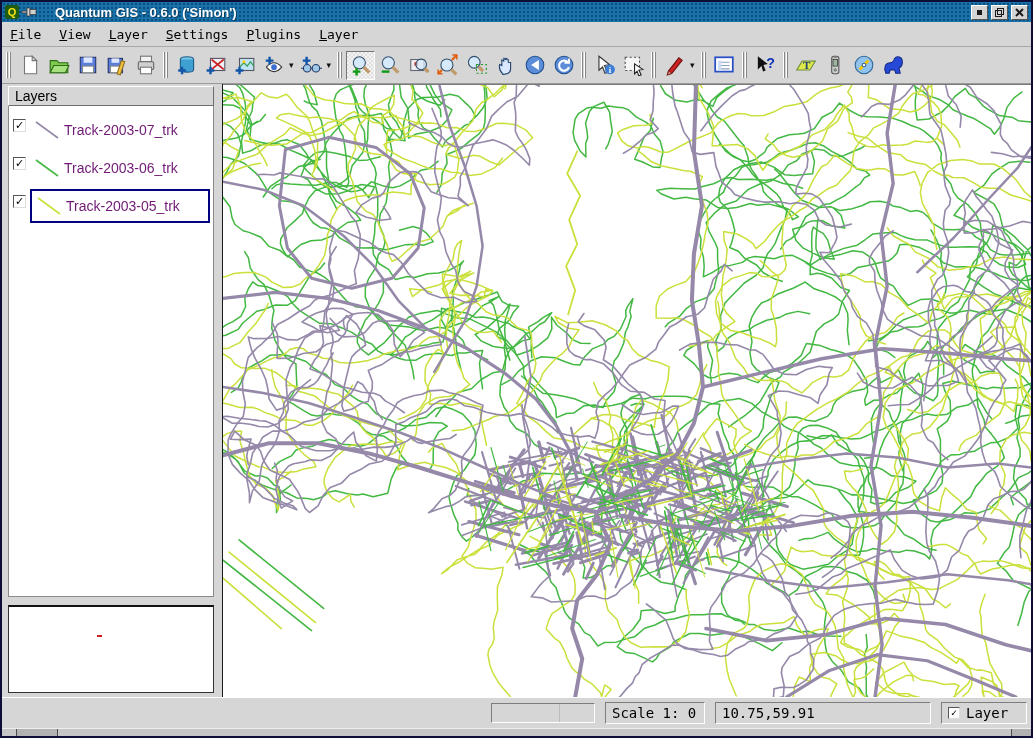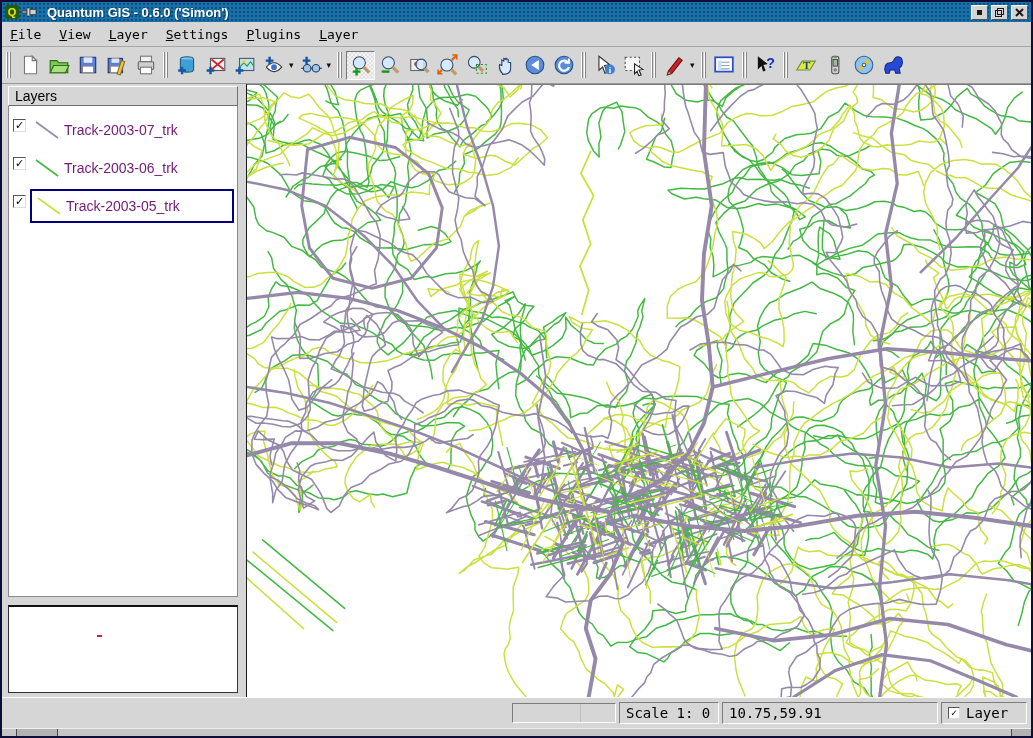--- a/index.html
+++ b/index.html
@@ -3,21 +3,21 @@
 <meta charset="utf-8">
 <style>
   *{box-sizing:border-box}
   html,body{margin:0;padding:0;background:#000}
   .window{position:relative;width:1033px;height:738px;border:2px solid #0d0d38;background:#d6d6d6;
           font-family:"Liberation Sans",sans-serif;display:flex;flex-direction:column;overflow:hidden}
   
   .titlebar{height:20px;flex:0 0 auto;background-color:#1871a8;
             background-image:radial-gradient(#0c4f7e 1px,rgba(0,0,0,0) 1.3px);background-size:4px 4px;
             display:flex;align-items:center;padding:0 3px}
-  .apptitle{color:#fff;font-weight:bold;font-size:13px;margin-left:8px;white-space:nowrap;text-shadow:1px 1px 0 #0a3c5c}
+  .apptitle{color:#fff;font-weight:bold;font-size:13px;margin-left:16px;white-space:nowrap;text-shadow:1px 1px 0 #0a3c5c}
   .tb-spacer{flex:1}
   .winbtn{width:17px;height:15px;background:#d4d4d4;border:1px solid;border-color:#fff #555 #555 #fff;
           margin-left:3px;display:flex;align-items:center;justify-content:center}
   .winbtn svg{width:11px;height:11px}
   .ticon{display:flex;align-items:center;margin-right:2px}
   
   .menubar{height:25px;flex:0 0 auto;display:flex;align-items:center;font-family:"DejaVu Sans Mono",monospace;
            font-size:13px;padding-left:6px;border-bottom:1px solid #a8a8a8}
   .menu-item{padding:2px 10px 2px 2px;margin-right:6px;color:#000}
   .menu-item::first-letter{text-decoration:underline}
@@ -29,40 +29,40 @@
   .tbtn{width:29px;height:29px;display:flex;align-items:center;justify-content:center}
   .tbtn svg{width:22px;height:22px}
   .tbtn.pressed{border:1px solid;border-color:#777 #fff #fff #777;background-color:#e0e0e0;
     background-image:linear-gradient(45deg,#f4f4f4 25%,rgba(0,0,0,0) 25% 75%,#f4f4f4 75%),
                      linear-gradient(45deg,#f4f4f4 25%,rgba(0,0,0,0) 25% 75%,#f4f4f4 75%);
     background-size:4px 4px;background-position:0 0,2px 2px}
   .iconwrap{display:flex}
   .caret{font-size:9px;color:#111;margin:0 3px 0 1px}
   
   .main{flex:1;display:flex;min-height:0}
-  .leftcol{width:236px;flex:0 0 auto;display:flex;flex-direction:column;padding:2px 0 2px 6px}
+  .leftcol{width:212px;flex:0 0 auto;display:flex;flex-direction:column;padding:2px 0 2px 6px}
   .layers-header{height:20px;flex:0 0 auto;background:#d6d6d6;border:1px solid;border-color:#fff #6e6e6e #6e6e6e #fff;
                  display:flex;align-items:center;padding-left:6px;font-size:14px}
   .layers-list{flex:1;background:#fff;border:1px solid #8a8a8a;border-top:none;padding-top:5px;overflow:hidden}
   .layer-row{height:38px;display:flex;align-items:center}
   .layer-cb{width:13px;height:13px;flex:0 0 auto;background:#fff;border:1px solid;border-color:#555 #ddd #ddd #555;
             margin:0 4px 10px 4px;font-size:11px;line-height:11px;text-align:center;color:#000}
   .layer-entry{flex:1;display:flex;align-items:center;height:34px;margin-right:3px;background:#fff}
   .layer-row.selected .layer-entry{border:2px solid #000080}
   .layer-sym{width:34px;height:24px;flex:0 0 auto}
   .layer-label{font-size:14px;color:#701a75;white-space:nowrap}
   .h-splitter{height:8px;flex:0 0 auto}
   .overview{height:88px;flex:0 0 auto;background:#fff;border:1px solid #333;border-top:2px solid #111;position:relative;margin-bottom:2px}
   .ov-mark{position:absolute;left:88px;top:28px;width:5px;height:2px;background:#cc2222}
   .v-splitter{width:9px;flex:0 0 auto;background:#d6d6d6;border-right:1px solid #1a1a1a}
   .map{flex:1;min-width:0;background:#fff;border-top:1px solid #7a7a7a;position:relative;overflow:hidden}
   .map svg{position:absolute;left:0;top:0;width:100%;height:100%}
   
   .statusbar{height:31px;flex:0 0 auto;display:flex;align-items:center;font-family:"DejaVu Sans Mono",monospace;
-             font-size:14px;padding:0 4px;gap:3px;border-top:1px solid #fff}
+             font-size:14px;padding:0 4px;gap:10px;border-top:1px solid #fff}
   .sb-spacer{flex:1}
   .sunken{border:1px solid;border-color:#7d7d7d #fff #fff #7d7d7d}
   .progress{width:104px;height:20px;background:#d6d6d6;position:relative}
   .progress::after{content:"";position:absolute;right:34px;top:0;bottom:0;width:1px;background:#bdbdbd}
   .sb-panel{height:22px;display:flex;align-items:center;padding:0 6px;background:#d6d6d6;white-space:nowrap}
   .sb-scale{width:100px}
   .sb-coords{width:216px}
   .sb-render{width:86px;display:flex;align-items:center;gap:6px}
   .sb-cb{width:12px;height:12px;background:#fff;border:1px solid;border-color:#555 #ddd #ddd #555;
          font-size:10px;line-height:10px;text-align:center;color:#000}

